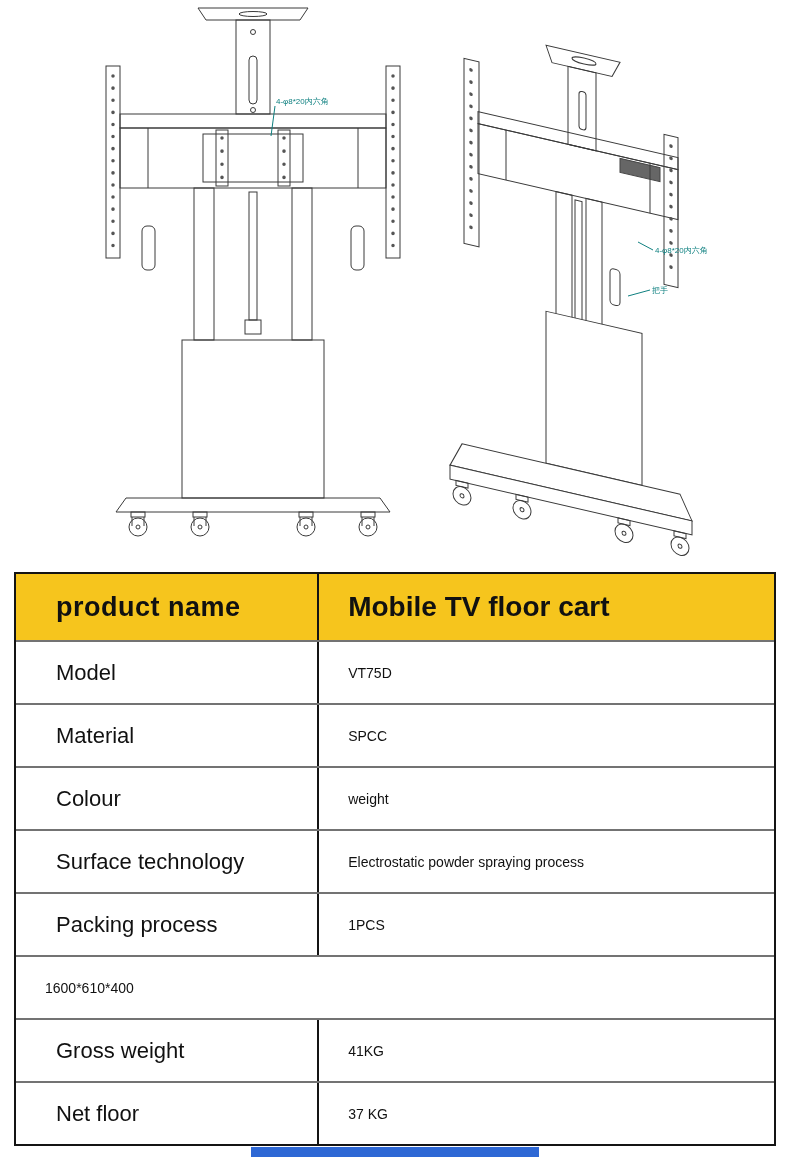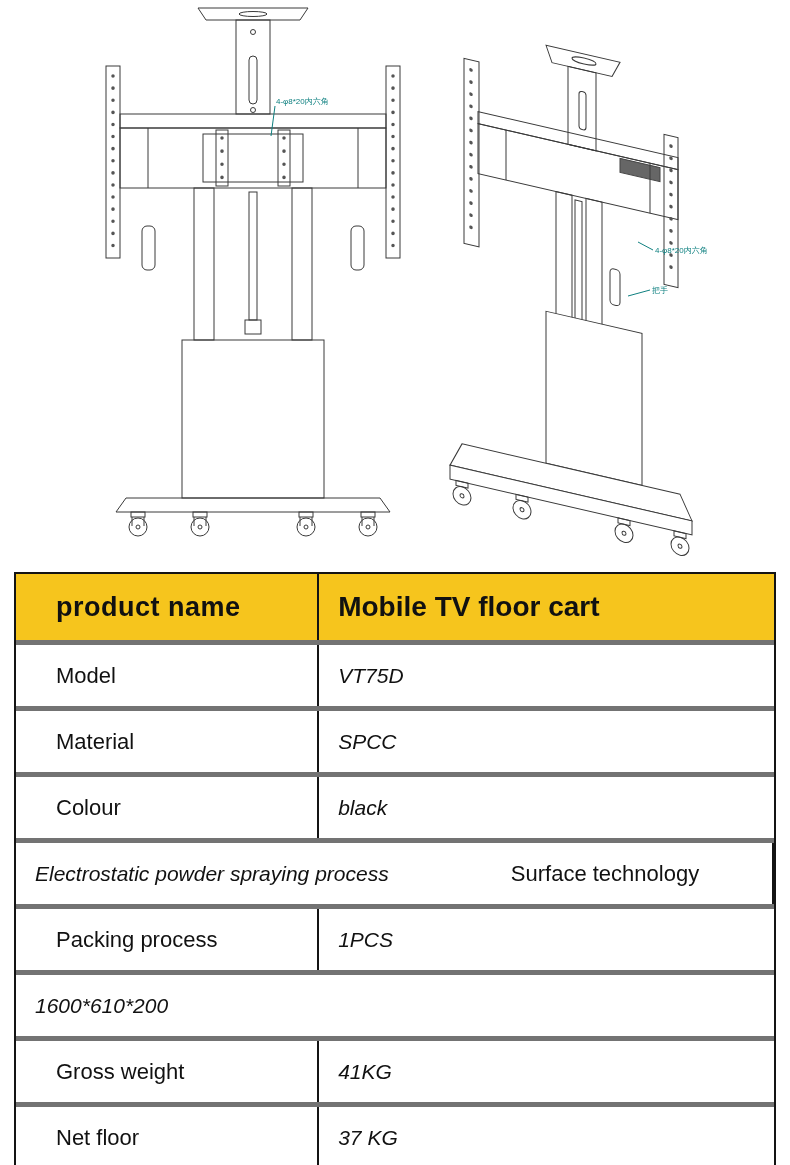--- a/index.html
+++ b/index.html
@@ -8,30 +8,30 @@
     font-family:"Liberation Sans", sans-serif;color:#111;
     position:relative;overflow:hidden;
   }
   .drawings{height:568px;position:relative;}
   .drawings svg{display:block;}
   .spec-table{
     margin:4px 14px 0 14px;
     border:2px solid #141414;
     background:#fff;
   }
-  .trow{display:flex;border-top:5px solid #737373;}
+  .trow{display:flex;border-top:2px solid #737373;}
   .trow:first-child{border-top:none;text-align:right;}
   .cell{box-sizing:border-box;display:flex;align-items:center;}
   .cell.label{width:40%;border-right:2px solid #141414;padding-left:40px;}
-  .cell.value{width:60%;padding-left:19px;}
+  .cell.value{width:60%;padding-left:29px;}
   .header-row{background:#F6C51D;height:66px;}
   .header-row .label{font-size:27px;font-weight:bold;letter-spacing:0.5px;}
   .header-row .value{font-size:28px;font-weight:bold;}
   .data-row{height:61px;font-size:22px;}
-  .data-row .value{font-size:21px;font-style:italic;}
+  .data-row .value{font-size:14px;}
   .accent-bar{
     width:288px;height:10px;background:#2E68D5;margin:1px auto 0 auto;
   }
 </style>
 </head>
 <body>
 
 <div class="drawings">
   <svg width="790" height="568" viewBox="0 0 790 568">
 
@@ -188,35 +188,35 @@
     <div class="cell value">VT75D</div>
   </div>
 
   <div class="trow data-row">
     <div class="cell label">Material</div>
     <div class="cell value">SPCC</div>
   </div>
 
   <div class="trow data-row">
     <div class="cell label">Colour</div>
-    <div class="cell value">black</div>
-  </div>
-
-  <div class="trow data-row">
+    <div class="cell value">weight</div>
+  </div>
+
+  <div class="trow data-row">
+    <div class="cell label">Surface technology</div>
     <div class="cell value">Electrostatic powder spraying process</div>
-    <div class="cell label">Surface technology</div>
   </div>
 
   <div class="trow data-row">
     <div class="cell label">Packing process</div>
     <div class="cell value">1PCS</div>
   </div>
 
   <div class="trow data-row">
-    <div class="cell value">1600*610*200</div>
+    <div class="cell value">1600*610*400</div>
   </div>
 
   <div class="trow data-row">
     <div class="cell label">Gross weight</div>
     <div class="cell value">41KG</div>
   </div>
 
   <div class="trow data-row">
     <div class="cell label">Net floor</div>
     <div class="cell value">37 KG</div>

